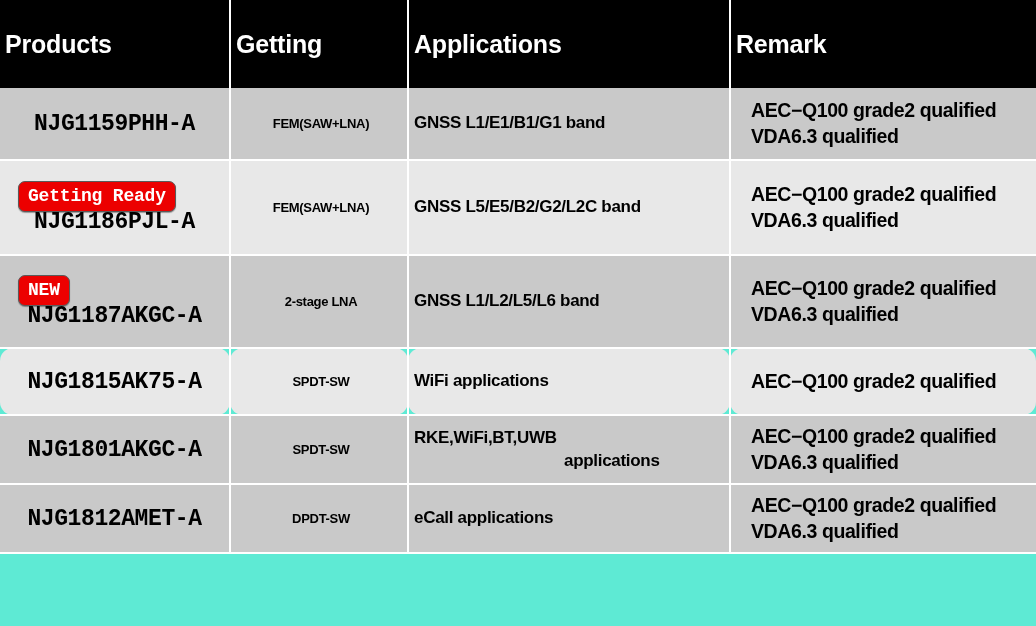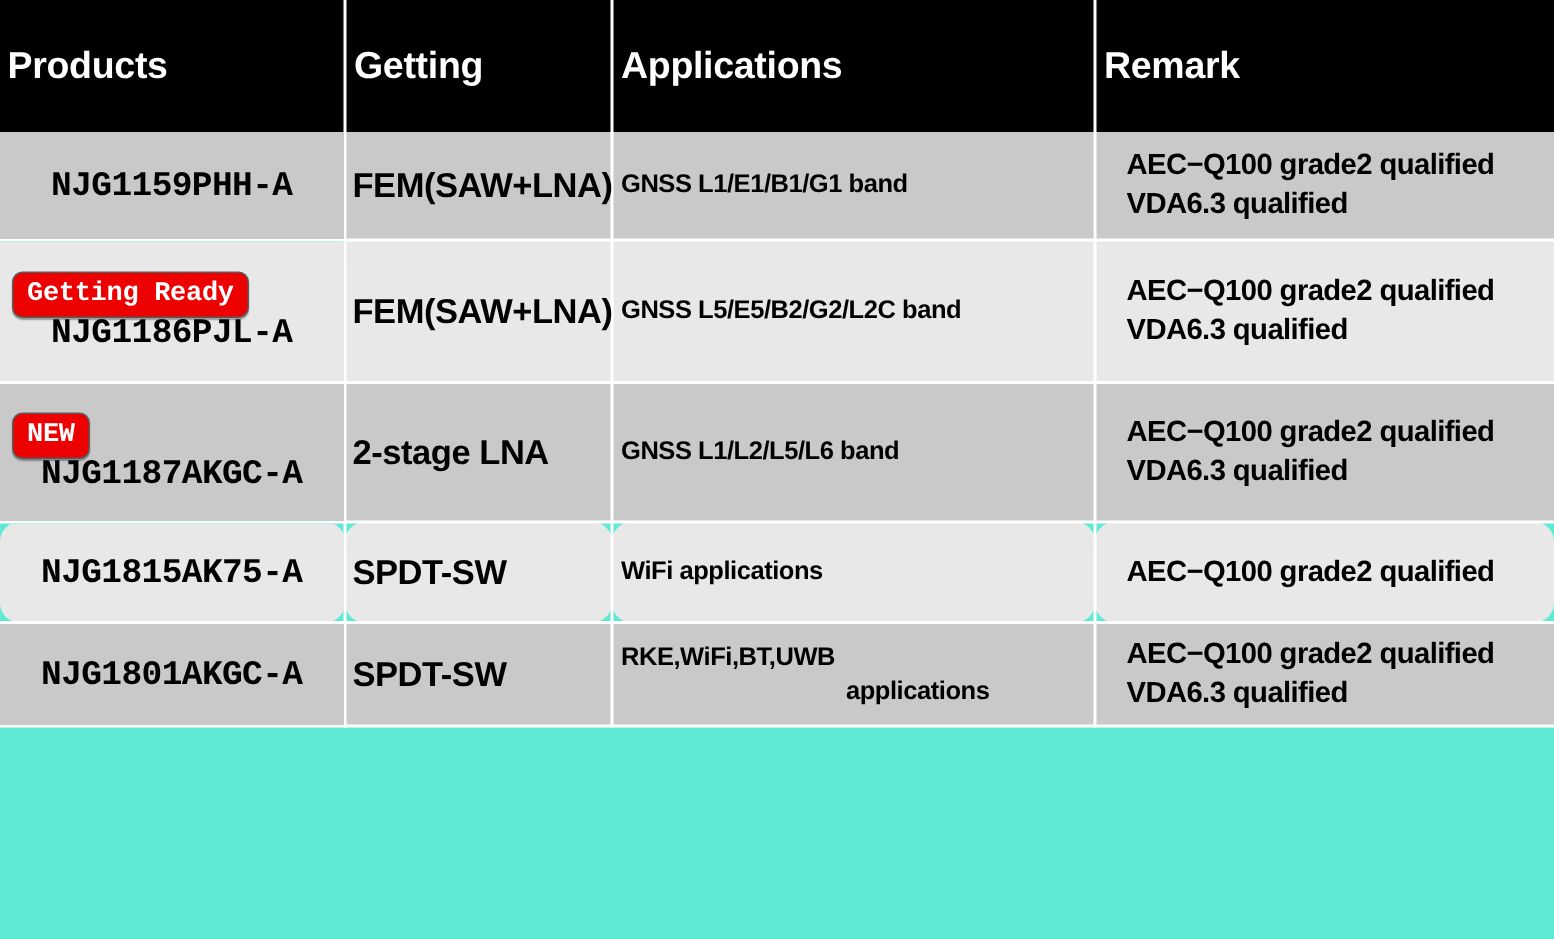--- a/index.html
+++ b/index.html
@@ -73,23 +73,23 @@
     text-align: center;
     font-size: 23px;
     letter-spacing: -0.4px;
     white-space: nowrap;
     position: relative;
     font-family: Liberation Mono, monospace;
   }
   .cell-product .pname { display: block; }
 
   .cell-function {
-    text-align: left;
+    text-align: center;
     padding-left: 4px;
-    font-size: 23px;
+    font-size: 13px;
     letter-spacing: -0.3px;
     white-space: nowrap;
   }
 
   .cell-app {
     text-align: left;
     padding-left: 5px;
     font-size: 17px;
     letter-spacing: -0.3px;
     line-height: 1.35;
@@ -103,21 +103,21 @@
     font-size: 19.5px;
     letter-spacing: -0.4px;
     line-height: 1.32;
   }
   .cell-remark .rk-line { display: block; white-space: nowrap; }
 
   
   .badge-wrap {
     display: block;
     text-align: left;
-    padding-left: 8px;
+    padding-left: 18px;
     margin-bottom: 2px;
     height: 26px;
   }
   .badge {
     display: inline-block;
     background: #ec0000;
     color: #ffffff;
     font-size: 18px;
     font-weight: bold;
     letter-spacing: -0.2px;
@@ -230,16 +230,29 @@
           <span class="app-line-1">RKE,WiFi,BT,UWB</span>
           <span class="app-line-2">applications</span>
         </td>
         <td class="cell-remark last-col">
           <span class="rk-line">AEC−Q100 grade2 qualified</span>
           <span class="rk-line">VDA6.3 qualified</span>
         </td>
       </tr>
 
 
+      <tr class="row-dark h-69">
+        <td class="cell-product">
+          <span class="pname">NJG1812AMET-A</span>
+        </td>
+        <td class="cell-function">DPDT-SW</td>
+        <td class="cell-app">
+          <span class="app-line-1">eCall applications</span>
+        </td>
+        <td class="cell-remark last-col">
+          <span class="rk-line">AEC−Q100 grade2 qualified</span>
+          <span class="rk-line">VDA6.3 qualified</span>
+        </td>
+      </tr>
 
     </tbody>
   </table>
 </div>
 
 </body></html>

